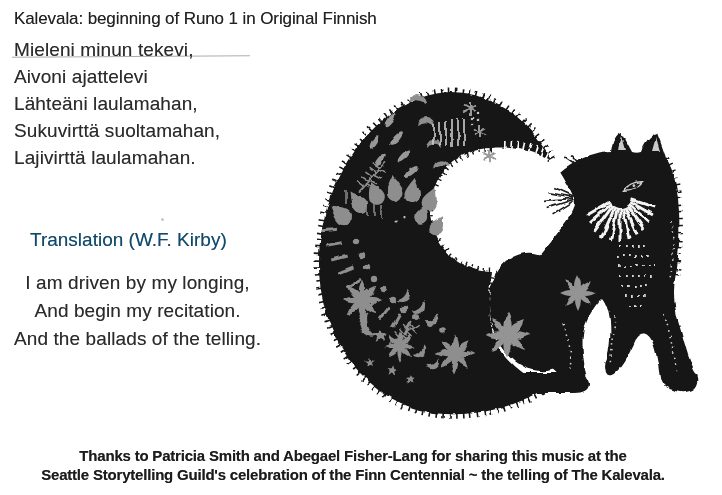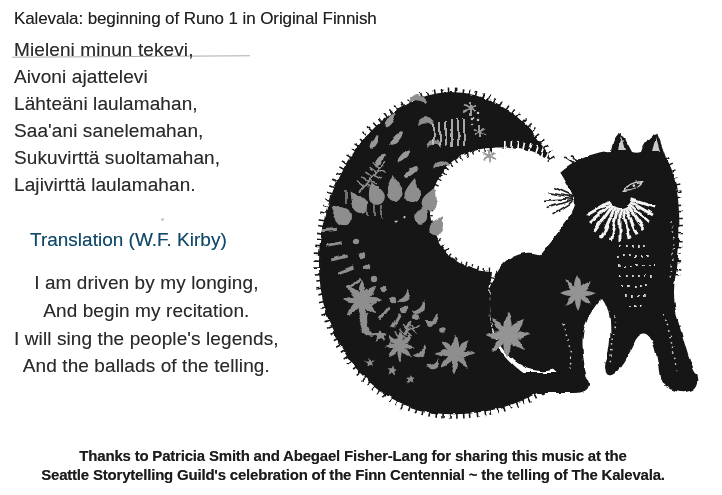--- a/index.html
+++ b/index.html
@@ -43,31 +43,29 @@
 
   <div class="doc-title">Kalevala: beginning of Runo 1 in Original Finnish</div>
 
   <div class="artifact-line"></div>
   <div class="artifact-dot"></div>
 
   <div class="verse verse-fi">
     <div class="vline">Mieleni minun tekevi,</div>
     <div class="vline">Aivoni ajattelevi</div>
     <div class="vline">Lähteäni laulamahan,</div>
-    <div class="vline">Saa'ani sanelemahan,</div>
     <div class="vline">Sukuvirttä suoltamahan,</div>
     <div class="vline">Lajivirttä laulamahan.</div>
   </div>
 
   <div class="section-heading">Translation (W.F. Kirby)</div>
 
   <div class="verse verse-en">
     <div class="vline">I am driven by my longing,</div>
     <div class="vline">And begin my recitation.</div>
-    <div class="vline">I will sing the people's legends,</div>
     <div class="vline">And the ballads of the telling.</div>
   </div>
 
   <div class="footer">
     <div>Thanks to Patricia Smith and Abegael Fisher-Lang for sharing this music at the</div>
     <div>Seattle Storytelling Guild's celebration of the Finn Centennial ~ the telling of The Kalevala.</div>
   </div>
 
   <svg class="fox-svg" width="422" height="392" viewBox="0 0 422 392" role="img" aria-label="Papercut-style black fox with ornate curled tail of folk motifs">
     <defs>

